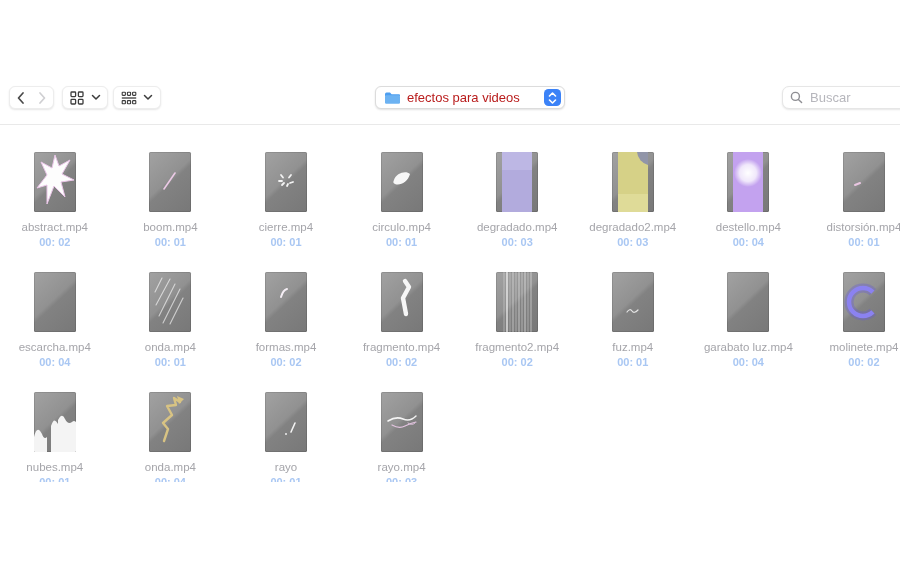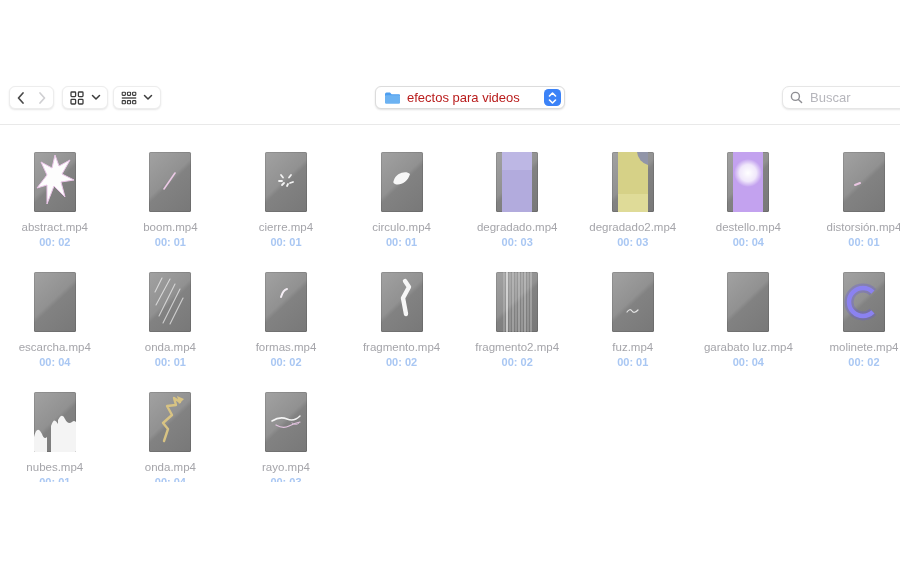--- a/index.html
+++ b/index.html
@@ -328,20 +328,30 @@
             <polyline points="15,49 19,37 14,31 23,23 18,14 27,13 25,6 31,10" fill="none" stroke="#d8c383" stroke-width="2.4" stroke-linecap="round" stroke-linejoin="round"></polyline>
             <polygon points="28,4 35,7 30,12" fill="#d8c383"></polygon>
           </svg>
         </div>
         <div class="fname">onda.mp4</div>
         <div class="fdur">00: 04</div>
       </div>
       <div class="cell">
         <div class="thumb">
           <svg viewBox="0 0 42 60">
+            <line x1="26" y1="40" x2="30" y2="31" stroke="#f2f2f2" stroke-width="1.6" stroke-linecap="round"></line>
+            <circle cx="21" cy="42" r="1" fill="#eeeeee"></circle>
+          </svg>
+        </div>
+        <div class="fname">rayo</div>
+        <div class="fdur">00: 01</div>
+      </div>
+      <div class="cell">
+        <div class="thumb">
+          <svg viewBox="0 0 42 60">
             <g fill="none" stroke-linecap="round">
               <path d="M7 29 q8 -5 15 -2 t13 -3" stroke="rgba(255,255,255,.9)" stroke-width="1.5"></path>
               <path d="M11 33 q7 4 13 1 t11 -4" stroke="#e3c4e0" stroke-width="1.2"></path>
               <path d="M27 31 q4 3 7 0" stroke="#dcc0da" stroke-width="1"></path>
             </g>
           </svg>
         </div>
         <div class="fname">rayo.mp4</div>
         <div class="fdur">00: 03</div>
       </div>

